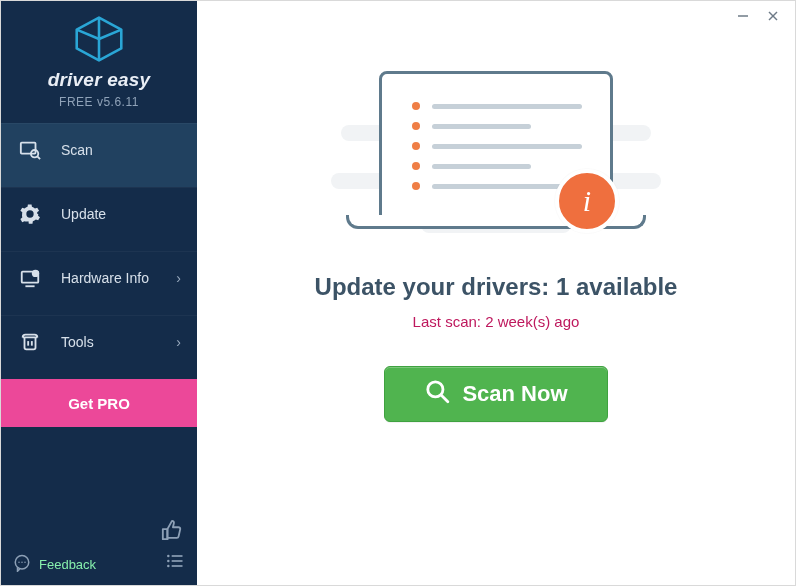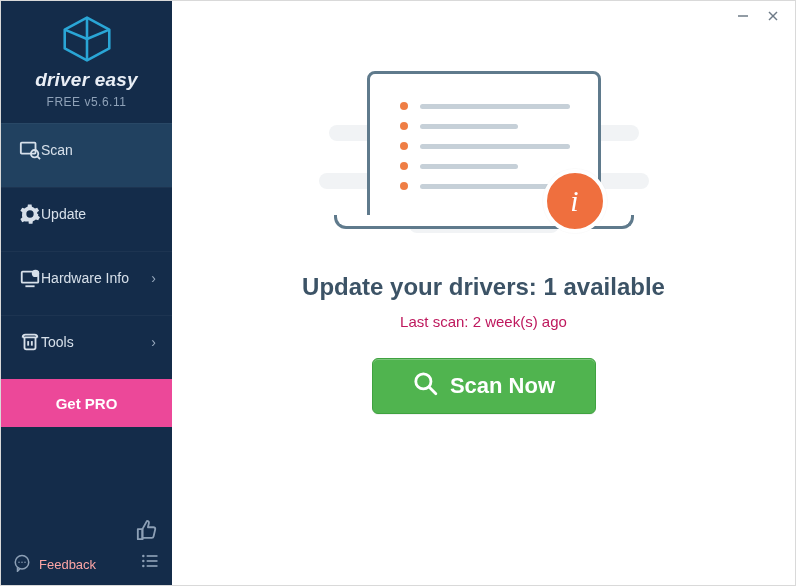--- a/index.html
+++ b/index.html
@@ -1,34 +1,34 @@
 <!DOCTYPE html>
 <html><head>
 <meta charset="utf-8">
 <style>
   * { box-sizing: border-box; margin: 0; padding: 0; }
   html, body { width: 796px; height: 586px; font-family: "Segoe UI", Arial, sans-serif; overflow: hidden; }
   .app { display: flex; width: 796px; height: 586px; border: 1px solid #d9d9d9; background: #fff; }
 
   
-  .sidebar { width: 171px; background: #142c4a; color: #d7e0ea; display: flex; flex-direction: column; position: relative; }
+  .sidebar { width: 196px; background: #142c4a; color: #d7e0ea; display: flex; flex-direction: column; position: relative; }
   .brand { display: flex; flex-direction: column; align-items: center; padding: 14px 0 10px; }
   .brand-name { font-style: italic; font-weight: 600; font-size: 19px; color: #e9eef5; margin-top: 6px; letter-spacing: .2px; }
   .brand-sub { font-size: 12px; color: #8fa2b8; margin-top: 4px; letter-spacing: .5px; }
 
   .nav { margin-top: 4px; }
-  .nav-item { height: 64px; display: flex; align-items: center; gap: 0; padding: 0 16px 12px 18px; cursor: pointer; position: relative; font-size: 14px; color: #d7e0ea; border-top: 1px solid rgba(255,255,255,.04); }
+  .nav-item { height: 64px; display: flex; align-items: center; gap: 20px; padding: 0 16px 12px 18px; cursor: pointer; position: relative; font-size: 14px; color: #d7e0ea; border-top: 1px solid rgba(255,255,255,.04); }
   .nav-item.active { background: #214160; }
   .nav-item .chev { margin-left: auto; font-size: 14px; color: #98a9bd; }
   .nav-icon { width: 22px; height: 22px; display: inline-flex; align-items: center; justify-content: center; flex: 0 0 22px; }
 
   .get-pro { height: 48px; display: flex; align-items: center; justify-content: center; background: #ec4899; color: #fff; font-weight: 700; font-size: 15px; cursor: pointer; }
 
   .sidebar-footer { margin-top: auto; padding: 8px 12px 10px; display: flex; align-items: flex-end; gap: 10px; color: #7f92a8; }
-  .feedback { display: flex; align-items: center; gap: 8px; color: #fca5a5; font-size: 13px; cursor: pointer; }
+  .feedback { display: flex; align-items: center; gap: 8px; color: #86efac; font-size: 13px; cursor: pointer; }
   .thumb { position: absolute; right: 14px; bottom: 40px; color: #8da0b6; cursor: pointer; }
 
   
   .main { flex: 1; display: flex; flex-direction: column; position: relative; background: #fff; }
   .titlebar { height: 30px; display: flex; align-items: center; justify-content: flex-end; padding-right: 8px; gap: 2px; }
   .win-btn { width: 28px; height: 22px; display: inline-flex; align-items: center; justify-content: center; color: #6e7b87; cursor: pointer; }
 
   .hero { display: flex; flex-direction: column; align-items: center; padding: 10px 30px 0; }
   .illus { width: 320px; height: 170px; position: relative; margin-top: 20px; }
   .illus .bg-line { position: absolute; left: 50%; transform: translateX(-50%); height: 16px; border-radius: 10px; background: #f1f3f5; }
@@ -37,21 +37,21 @@
   .row { display: flex; align-items: center; gap: 12px; }
   .dot { width: 8px; height: 8px; border-radius: 50%; background: #ef7e45; }
   .bar1 { height: 5px; background: #c6d0d8; border-radius: 3px; flex: 1; }
   .bar2 { height: 5px; width: 58%; background: #c6d0d8; border-radius: 3px; }
   .base { position:absolute; left:50%; transform:translateX(-50%); bottom:-6px; width:300px; height:14px; border:3px solid #5f7a8c; border-top:none; border-radius:0 0 12px 12px; background:#fff; }
   .badge { position: absolute; right: -6px; bottom: -10px; width: 64px; height: 64px; border-radius: 50%; background: #ef6f3e; border: 4px solid #fff; display: flex; align-items: center; justify-content: center; color: #fff; font-family: Georgia, serif; font-size: 30px; font-style: italic; box-shadow: 0 0 0 1px rgba(0,0,0,.02); }
 
   .headline { margin-top: 42px; color: #3c5366; font-size: 24px; font-weight: 700; text-align: center; }
   .sub { margin-top: 12px; color: #be185d; font-size: 15px; text-align: center; }
 
-  .scan-btn { margin-top: 28px; width: 224px; height: 56px; background: #50b44f; border: 1px solid #3fa240; border-radius: 6px; display: inline-flex; align-items: center; justify-content: center; gap: 12px; color: #fff; font-weight: 700; font-size: 22px; cursor: pointer; box-shadow: inset 0 1px 0 rgba(255,255,255,.25), 0 1px 0 rgba(0,0,0,.05); }
+  .scan-btn { margin-top: 36px; width: 224px; height: 56px; background: #50b44f; border: 1px solid #3fa240; border-radius: 6px; display: inline-flex; align-items: center; justify-content: center; gap: 12px; color: #fff; font-weight: 700; font-size: 22px; cursor: pointer; box-shadow: inset 0 1px 0 rgba(255,255,255,.25), 0 1px 0 rgba(0,0,0,.05); }
 </style>
 </head>
 <body>
 
 <div class="app">
 
   <aside class="sidebar">
     <div class="brand">
       <span class="nav-icon" style="width:56px;height:48px;">
         <svg viewBox="0 0 64 56" width="56" height="48">

